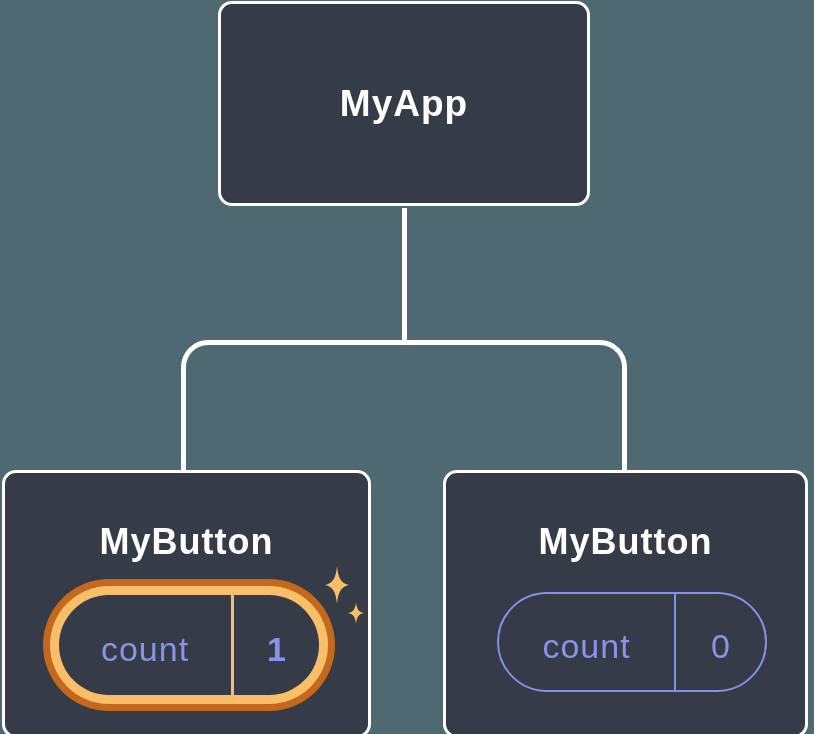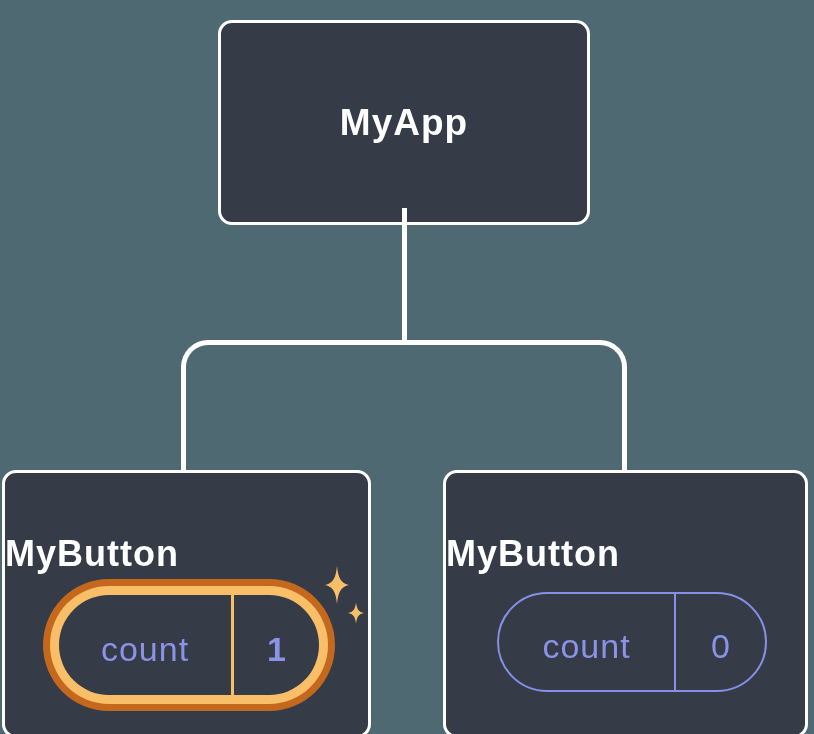--- a/index.html
+++ b/index.html
@@ -11,30 +11,30 @@
     font-family:"Liberation Sans",sans-serif;
   }
   
   .node{
     position:absolute;
     background:var(--node-fill,#353B47);
     border:3px solid var(--node-border,#FFFFFF);
     border-radius:14px;
     box-sizing:border-box;
   }
-  .node-root{left:218px;top:20px;width:372px;height:205px;
+  .node-root{left:218px;top:1px;width:372px;height:205px;
     display:flex;align-items:center;justify-content:center;}
   .node-child-left{left:2px;top:470px;width:369px;height:268px;}
   .node-child-right{left:443px;top:470px;width:365px;height:268px;}
   .node-label{
     color:#FFFFFF;font-size:37px;font-weight:700;letter-spacing:1px;
   }
   .child-title{
-    position:absolute;left:0;top:60px;width:100%;
-    text-align:left;color:#FFFFFF;font-size:36px;font-weight:700;letter-spacing:1px;
+    position:absolute;left:0;top:48px;width:100%;
+    text-align:center;color:#FFFFFF;font-size:36px;font-weight:700;letter-spacing:1px;
   }
   
   .stem{
     position:absolute;left:402px;top:208px;width:5px;height:136px;
     background:var(--node-border,#FFFFFF);
   }
   .bracket{
     position:absolute;left:181px;top:340px;width:446px;height:132px;
     box-sizing:border-box;
     border-top:5px solid var(--node-border,#FFFFFF);

